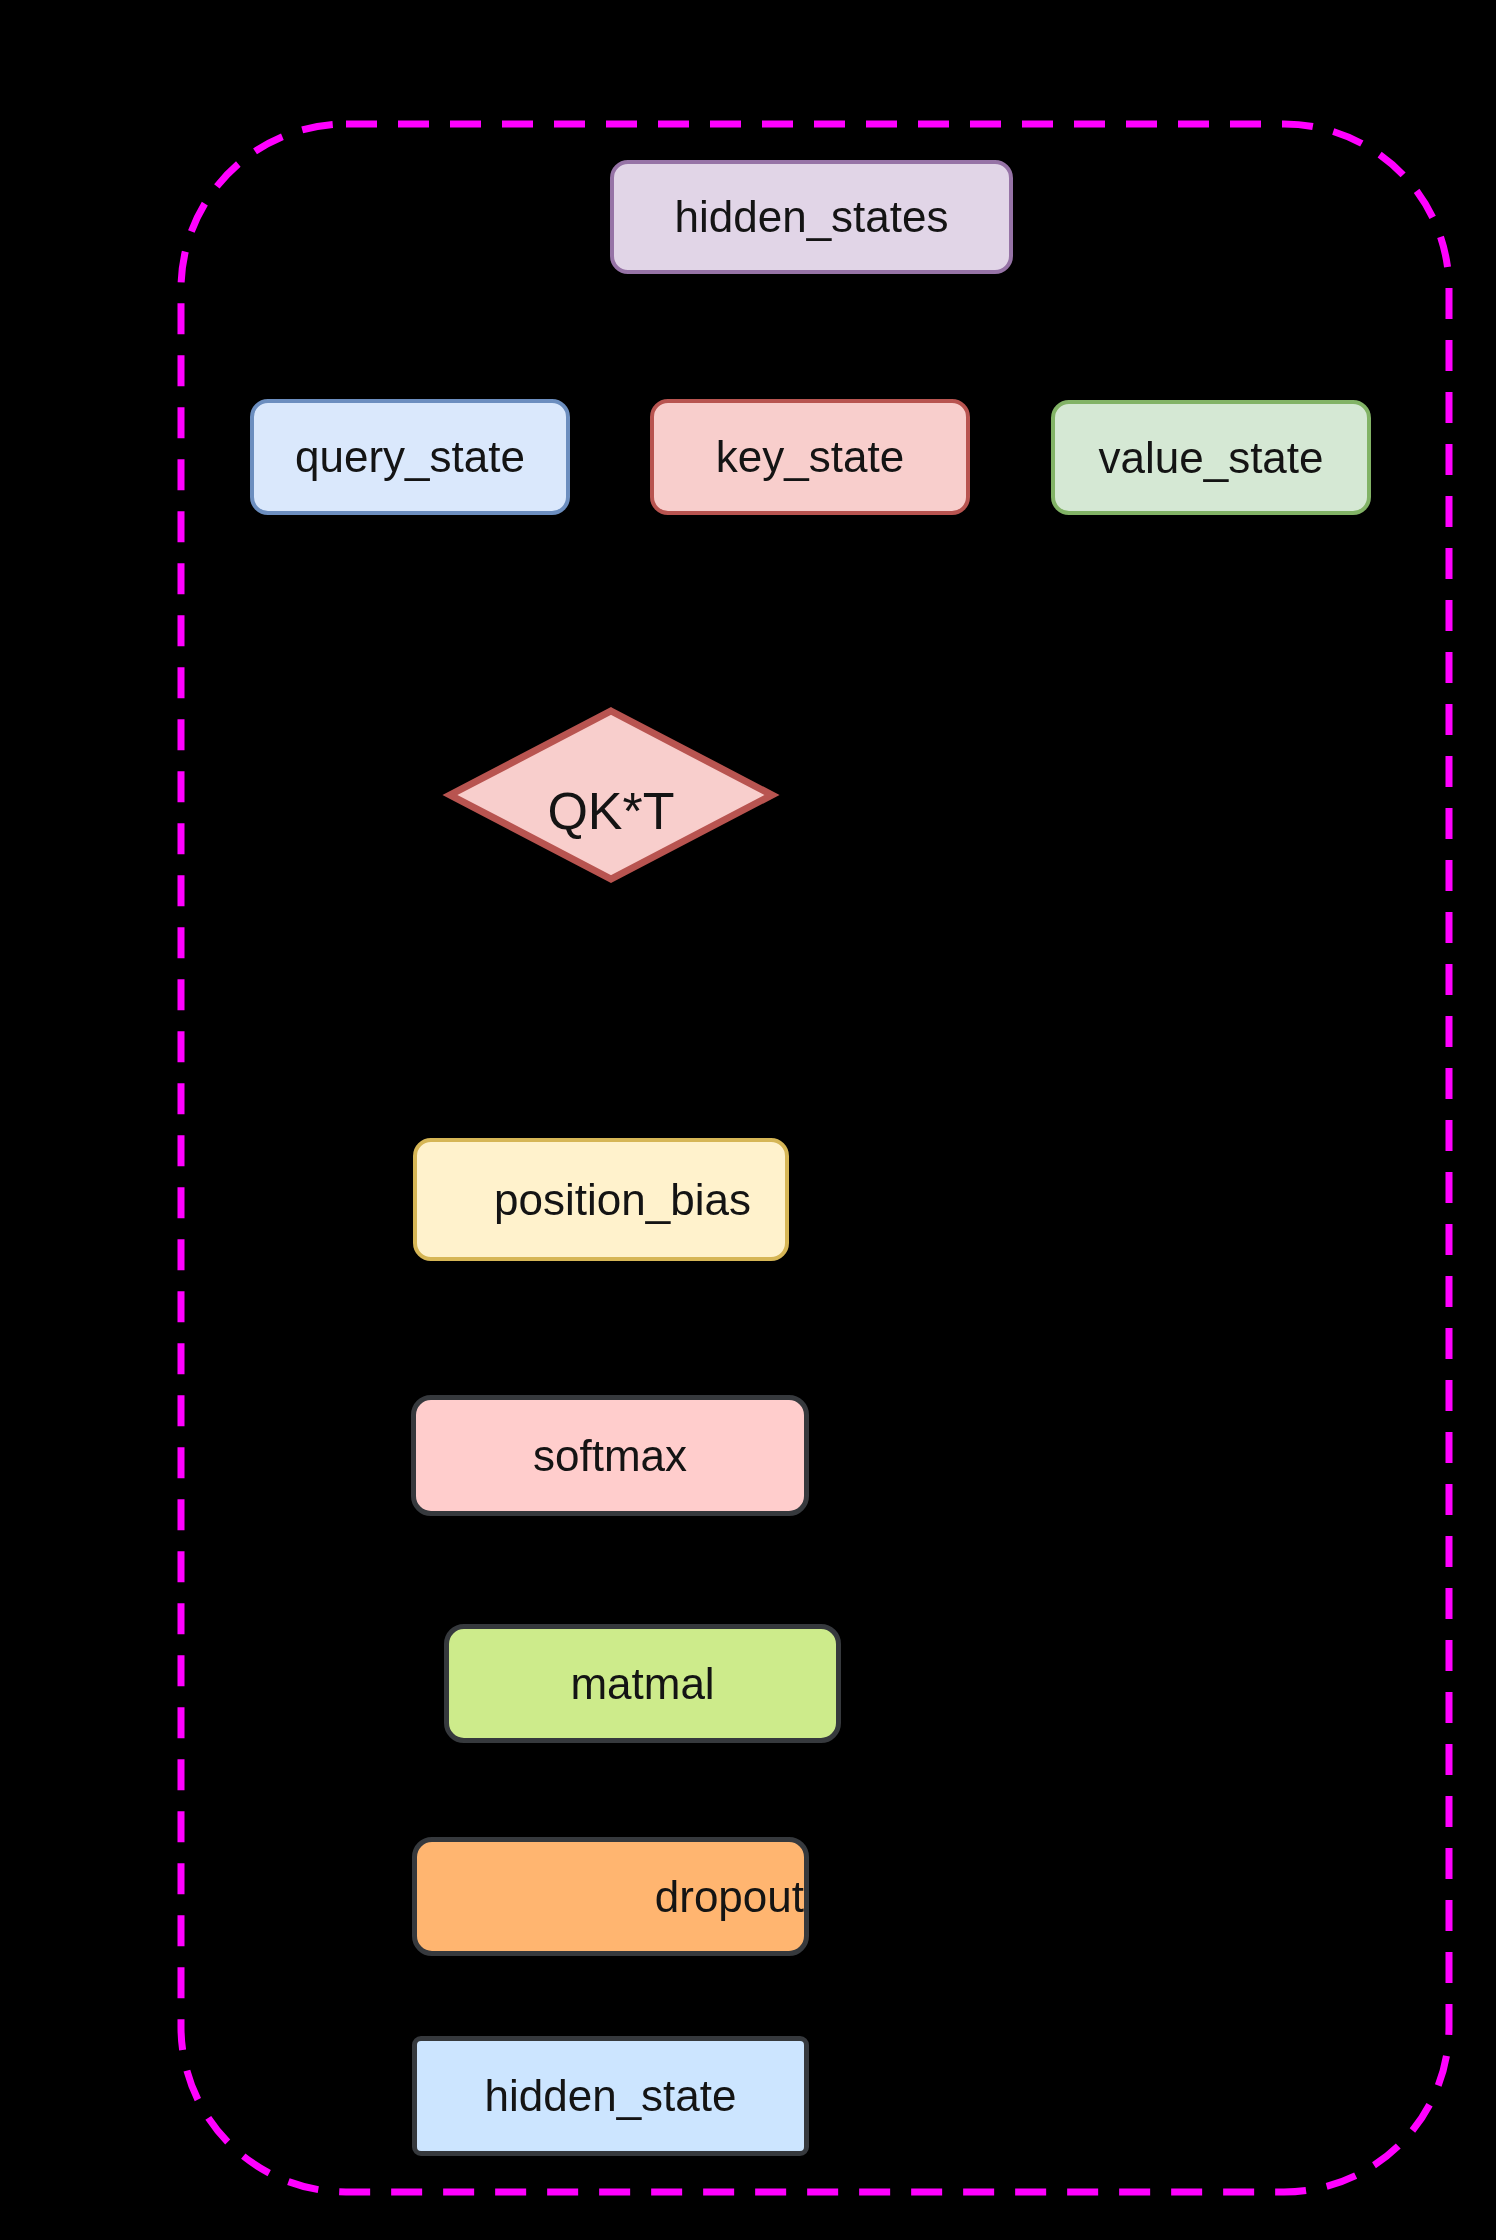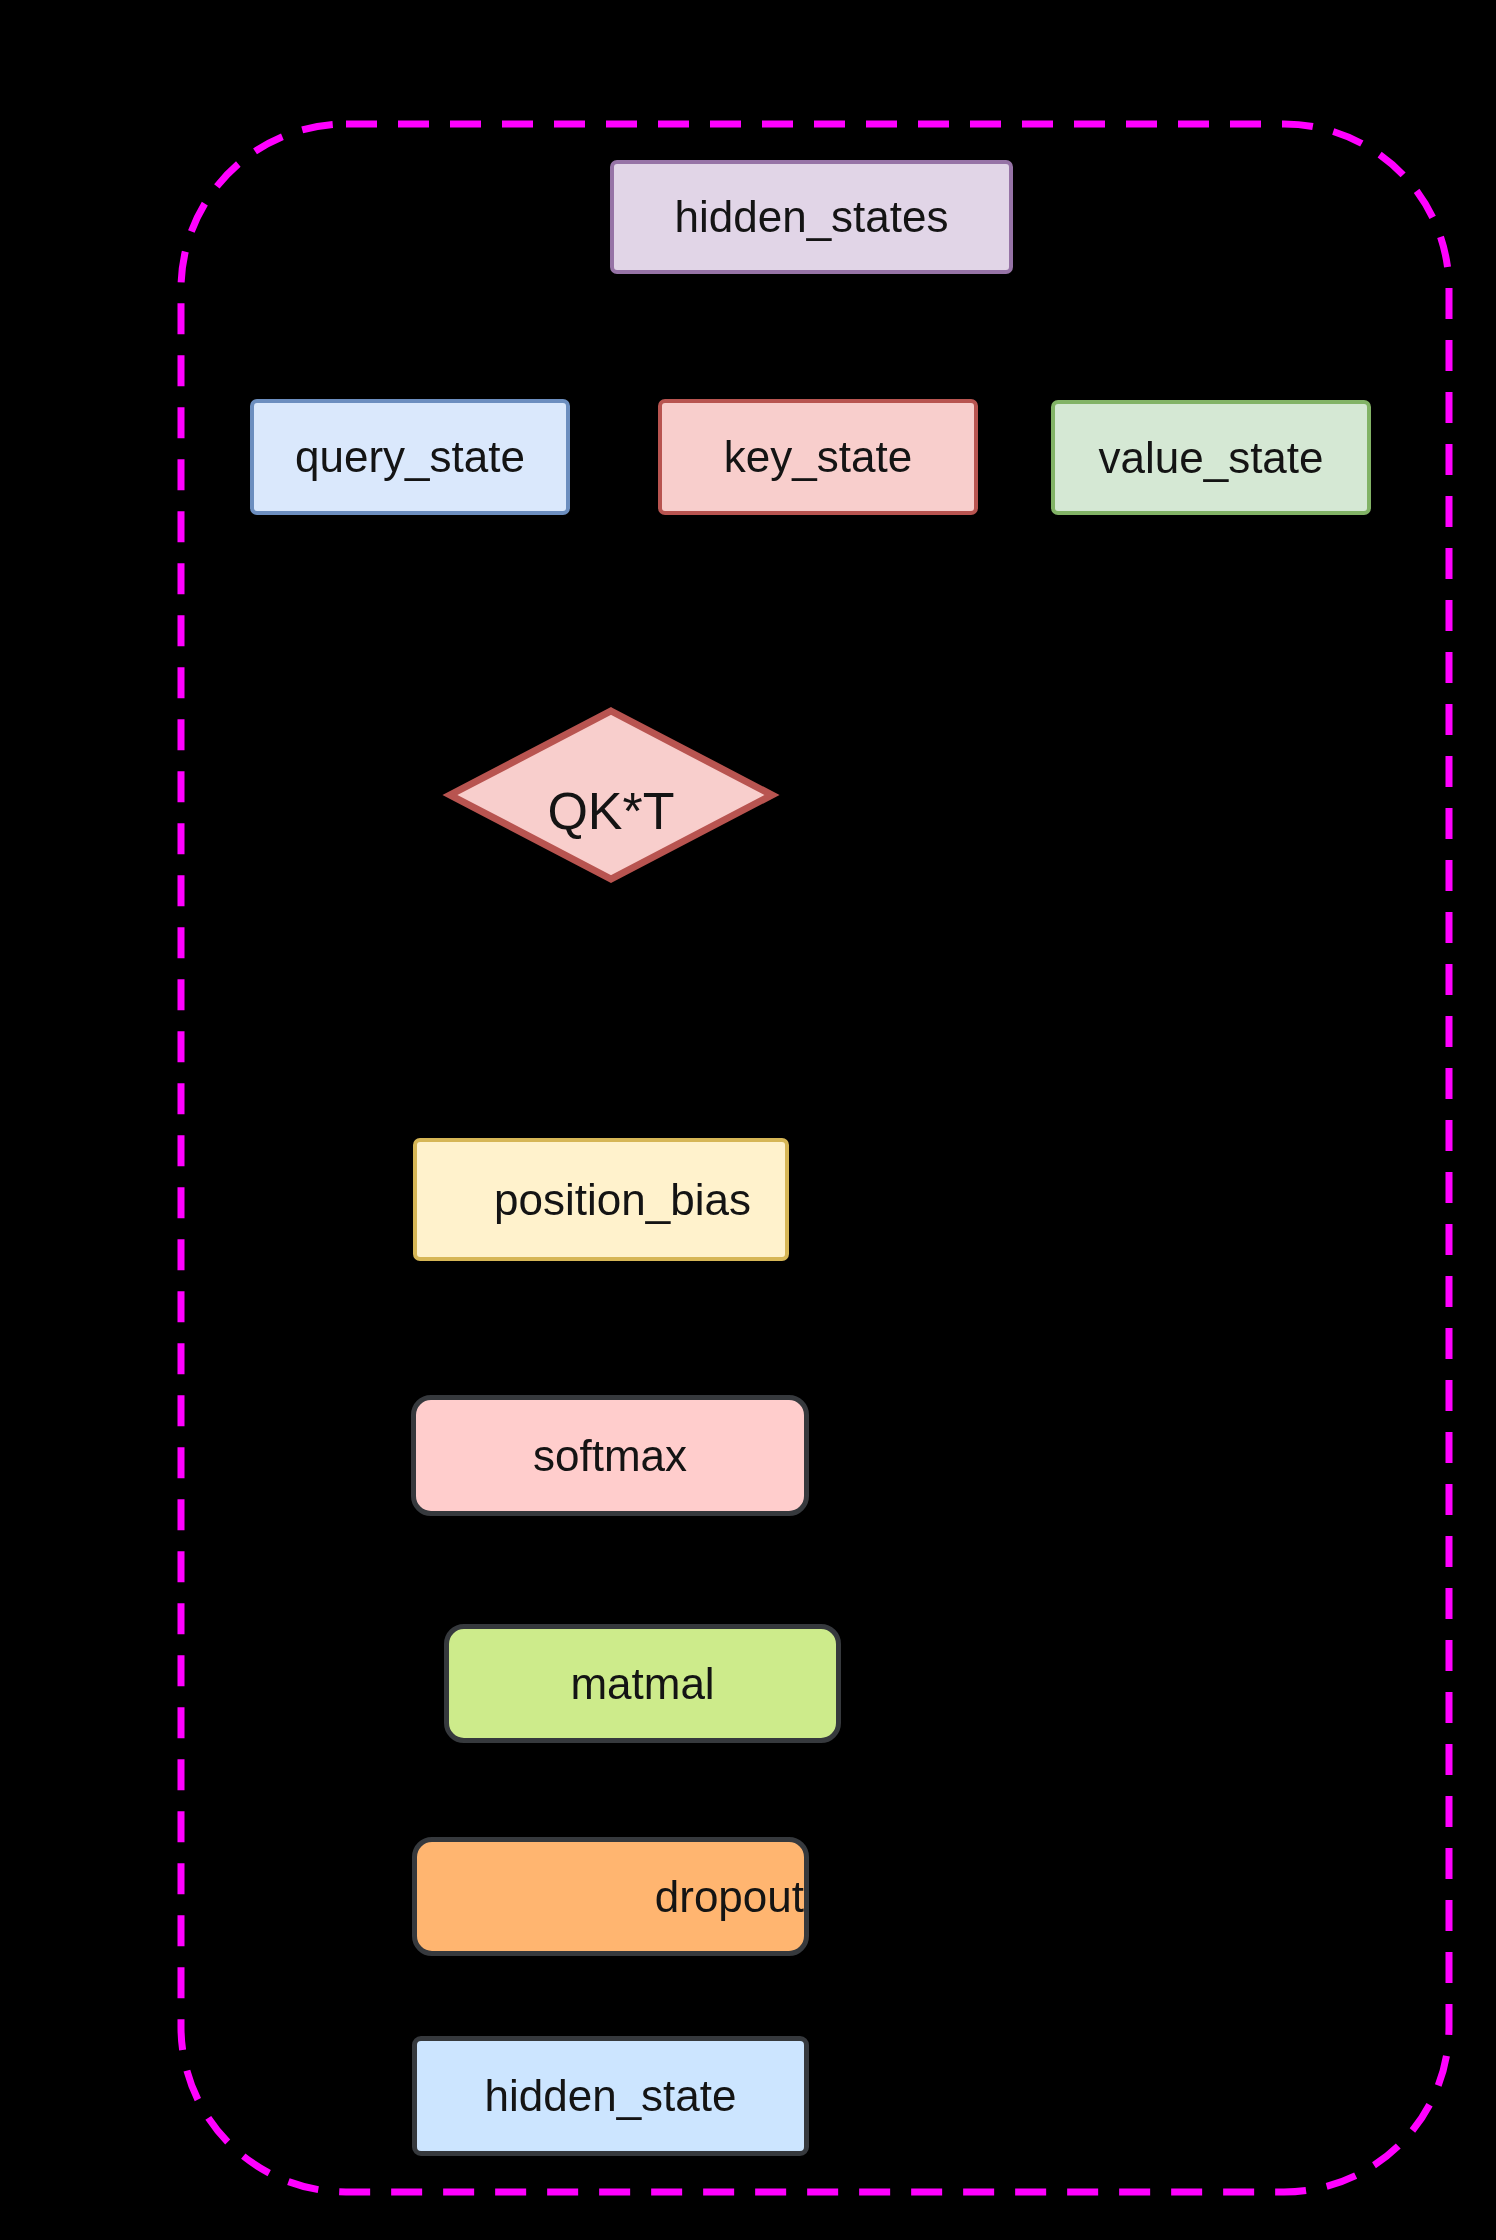--- a/index.html
+++ b/index.html
@@ -21,21 +21,21 @@
     left: 0;
     top: 0;
     width: 1496px;
     height: 2240px;
   }
   
   .node {
     position: absolute;
     box-sizing: border-box;
     border: 4px solid #000;
-    border-radius: 7px;
+    border-radius: 18px;
     display: flex;
     align-items: center;
     justify-content: center;
     font-size: 44px;
     color: #141414;
     white-space: nowrap;
   }
   .node.dark-border {
     border-width: 5px;
     border-radius: 20px;
@@ -105,21 +105,21 @@
 
 
   <div class="node" id="node-hidden-states" style="background-color: rgb(225, 213, 231); border-color: rgb(150, 115, 166);">
     <span>hidden_states</span>
   </div>
 
   <div class="node" id="node-query-state" style="background-color: rgb(218, 232, 252); border-color: rgb(108, 142, 191);">
     <span>query_state</span>
   </div>
 
-  <div class="node" id="node-key-state" style="background-color: rgb(248, 206, 204); border-color: rgb(184, 84, 80); margin-left: 8px;">
+  <div class="node" id="node-key-state" style="background-color: rgb(248, 206, 204); border-color: rgb(184, 84, 80);">
     <span>key_state</span>
   </div>
 
   <div class="node" id="node-value-state" style="background-color: rgb(213, 232, 212); border-color: rgb(130, 179, 102);">
     <span>value_state</span>
   </div>
 
   <div id="node-qkt">
     <svg width="342" height="180" viewBox="0 0 342 180" xmlns="http://www.w3.org/2000/svg">
       <polygon points="171,6 332,90 171,174 10,90" stroke-width="7" fill="#F8CECC" stroke="#B85450"></polygon>

